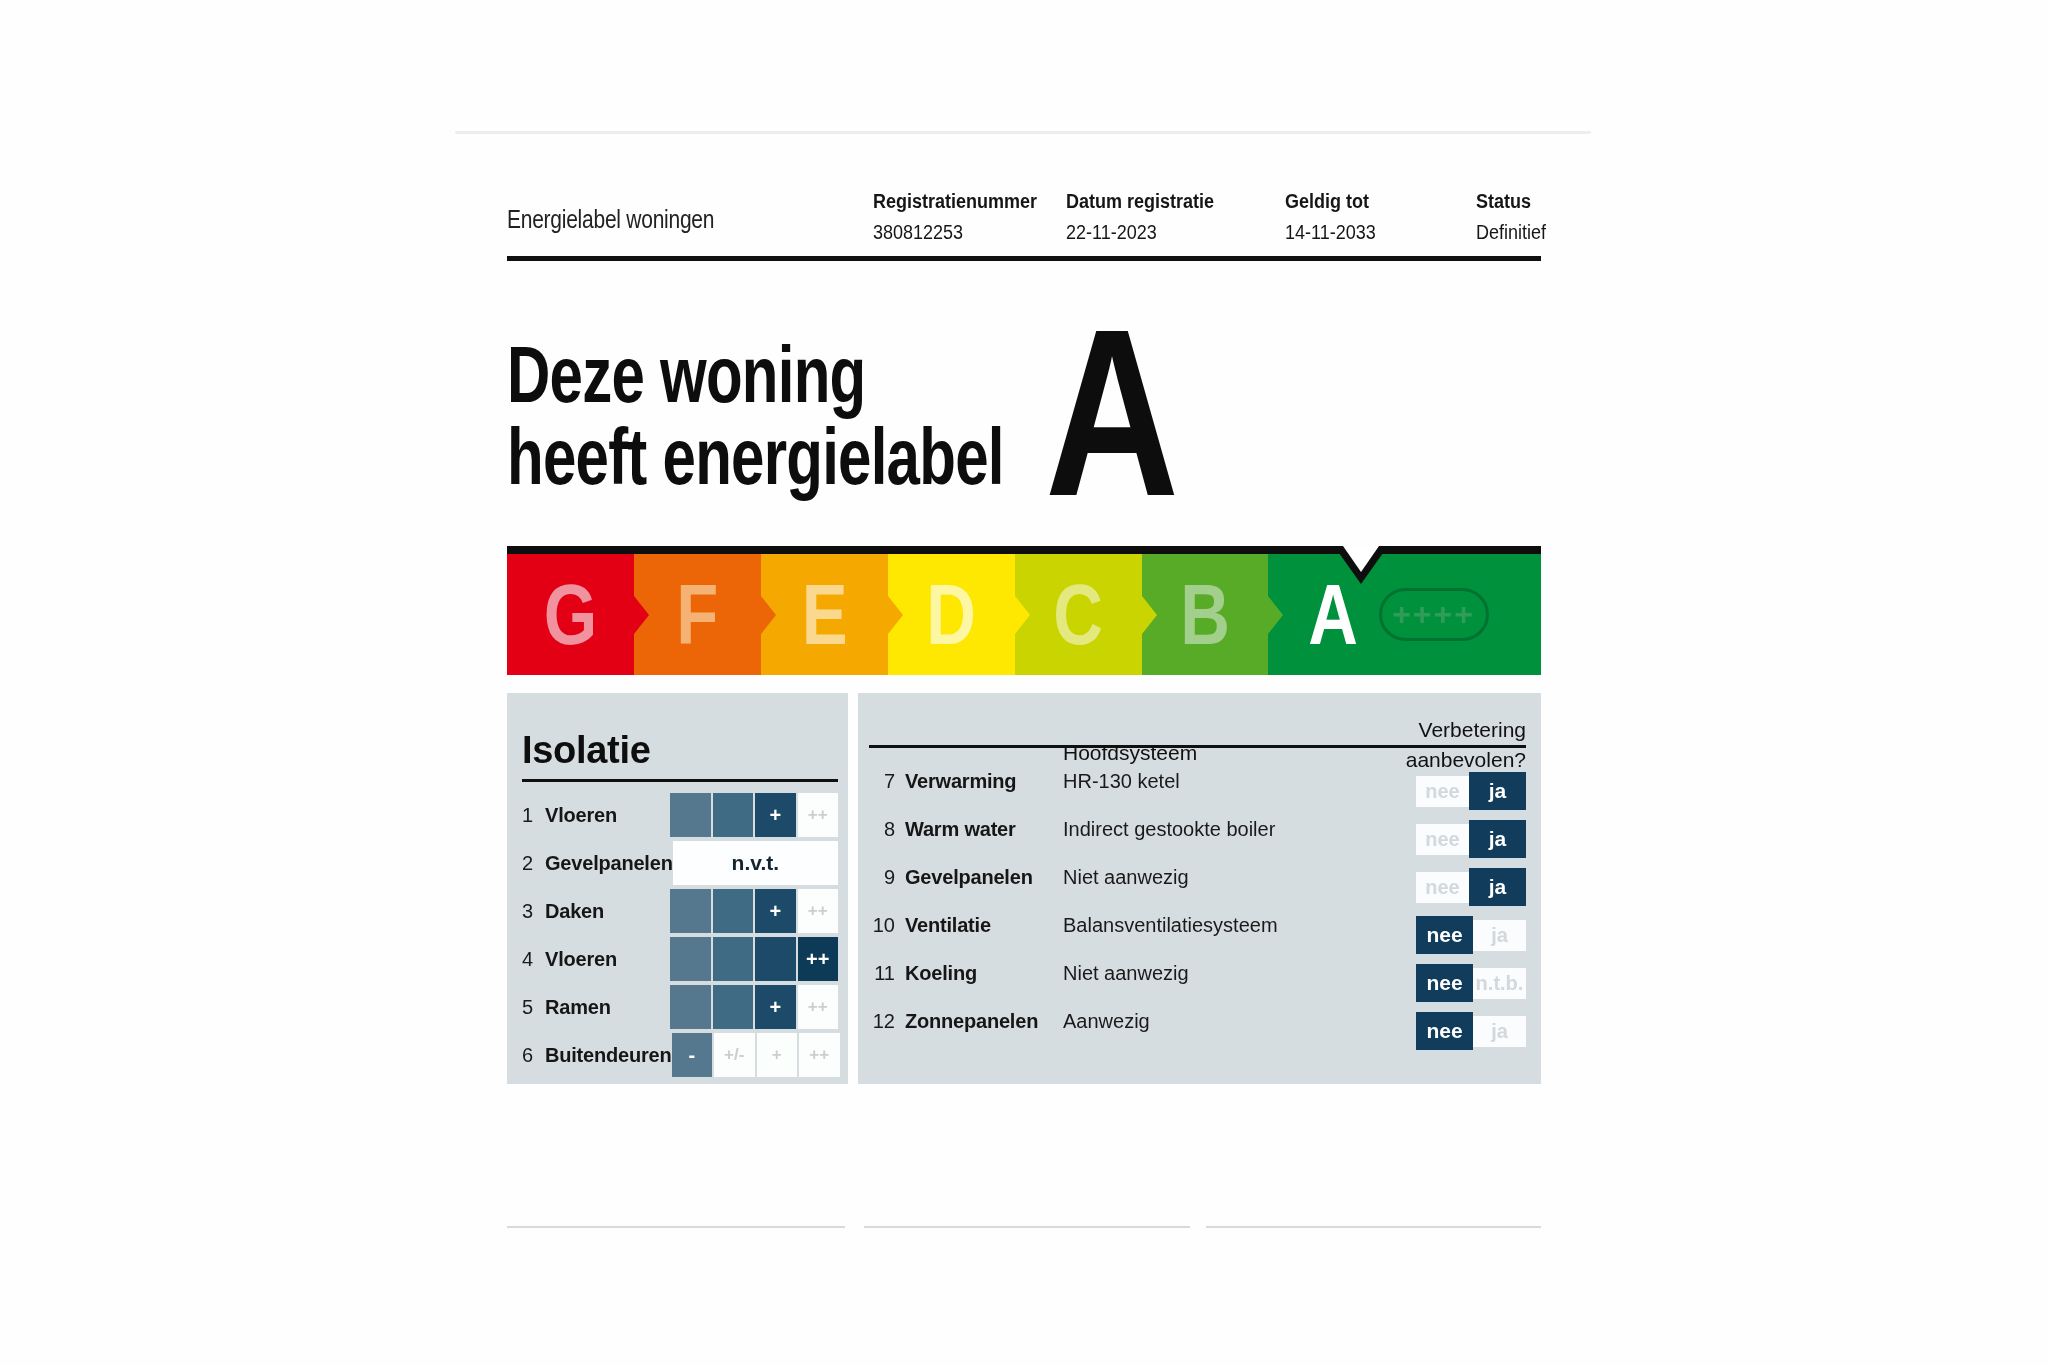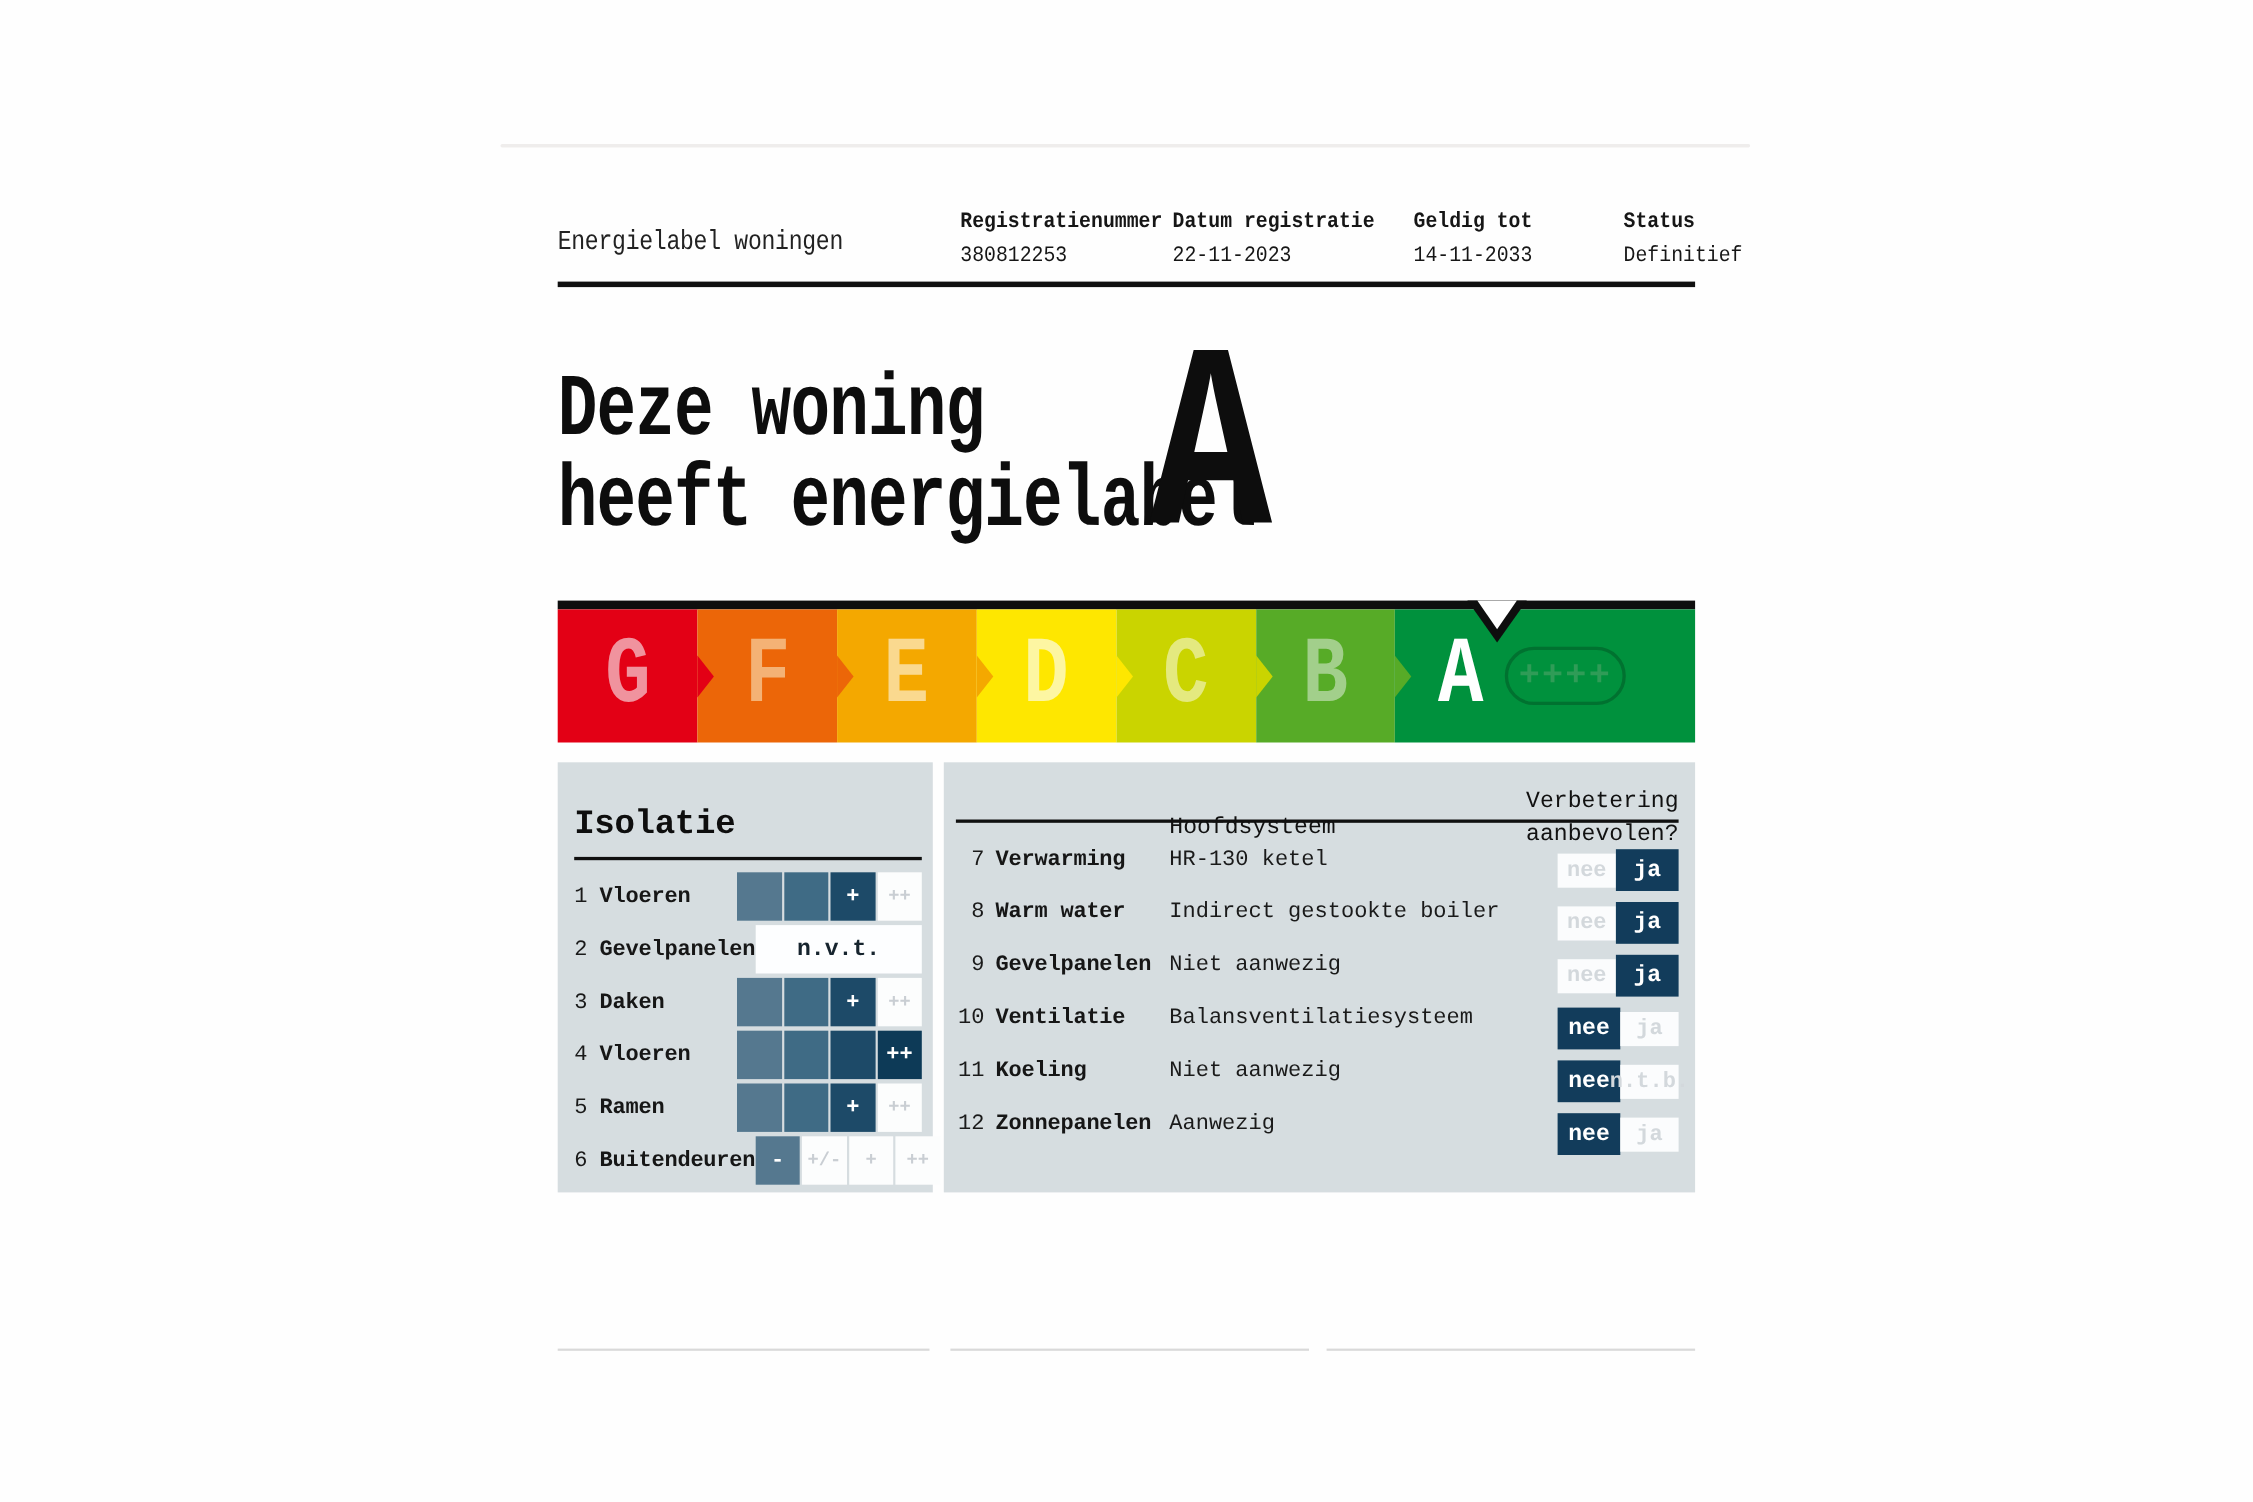--- a/index.html
+++ b/index.html
@@ -1,21 +1,21 @@
 <!DOCTYPE html>
 <html><head>
 <meta charset="utf-8">
 <style>
   * { margin:0; padding:0; box-sizing:border-box; }
   html,body { width:2048px; height:1365px; background:#ffffff; overflow:hidden;
               font-family:"Liberation Sans","DejaVu Sans",sans-serif; color:#161616; }
   .canvas { position:absolute; inset:0; background:#fefefe; }
   .top-edge { position:absolute; left:455px; top:131px; width:1136px; height:3px;
               background:#efedec; border-radius:2px; }
-  .content { position:absolute; left:507px; top:0; width:1034px; height:1345px;font-family:Liberation Mono, monospace; }
+  .content { position:absolute; left:507px; top:0; width:1034px; height:1345px; }
 
   
   .doc-title { position:absolute; left:0; top:205px; font-size:25px; letter-spacing:-0.3px;
                transform:scaleX(0.84); transform-origin:left top; white-space:nowrap; color:#222; }
   .hf-label { position:absolute; top:190px; font-size:20px; font-weight:bold; white-space:nowrap;
               transform:scaleX(0.9); transform-origin:left top; }
   .hf-value { position:absolute; top:221px; font-size:20px; white-space:nowrap;
               transform:scaleX(0.9); transform-origin:left top; }
   .header-rule { position:absolute; left:0; top:256px; width:1034px; height:5px; background:#101010; }
 
@@ -45,21 +45,21 @@
                  border-top:38px solid #0e0e0e; }
   .notch-inner { position:absolute; left:836px; top:0; width:0; height:0; z-index:5;
                  border-left:18px solid transparent; border-right:18px solid transparent;
                  border-top:26px solid #ffffff; }
 
   
   .panels { position:absolute; left:0; top:693px; width:1034px; height:391px; display:flex; gap:10px; }
   .panel { background:#d6dde0; height:391px; }
   .panel.isolatie { width:341px; padding:40px 10px 0 15px; }
   .panel.installaties { flex:1; padding:40px 15px 0 11px; position:relative; }
-  .panel h2 { font-size:31px; line-height:34px; font-weight:bold; letter-spacing:-0.3px; color:#0e0e0e; }
+  .panel h2 { font-size:38px; line-height:34px; font-weight:bold; letter-spacing:-0.3px; color:#0e0e0e; }
   .rule { height:3px; background:#101010; margin-top:12px; }
   .rows { margin-top:9px; }
   .row { height:48px; display:flex; align-items:center; position:relative; }
 
   
   .row-num { width:16px; font-size:20px; color:#1a1a1a; flex:none; }
   .row-name { font-size:20px; font-weight:bold; margin-left:7px; letter-spacing:-0.2px; white-space:nowrap; }
   .rating { margin-left:auto; width:168px; height:44px; display:flex; gap:2px; flex:none; }
   .cell { flex:1; display:flex; align-items:center; justify-content:center;
           background:#fcfdfd; font-weight:bold; font-size:17px; color:#c9ced3; }

